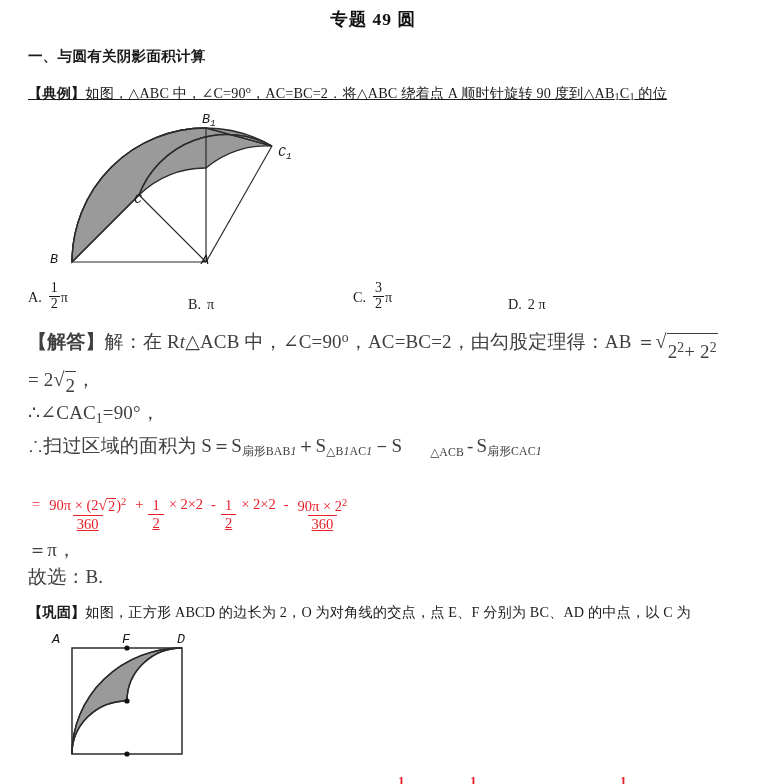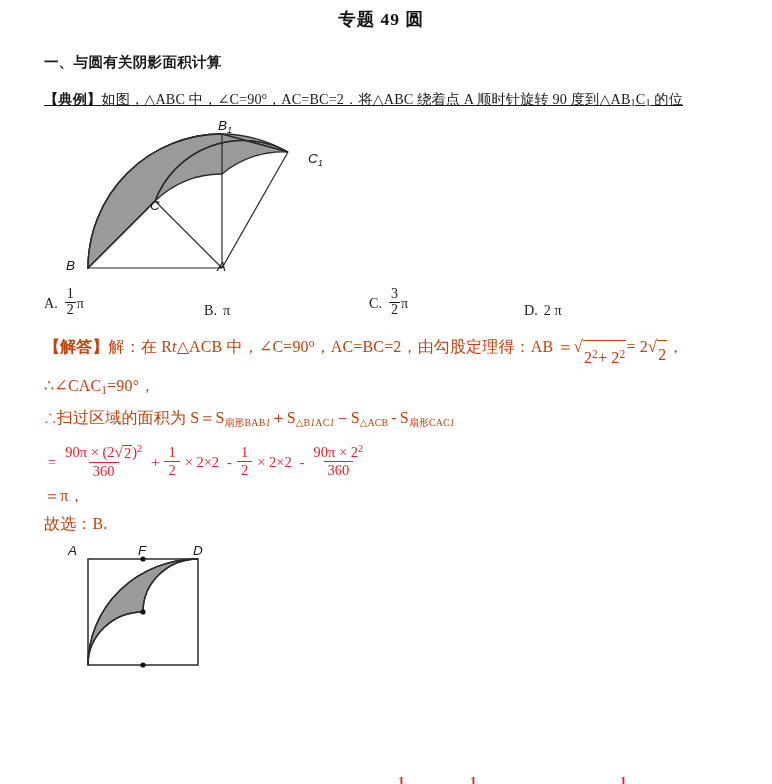--- a/index.html
+++ b/index.html
@@ -13,56 +13,56 @@
     overflow: hidden;
     font-family: "Liberation Serif", "DejaVu Serif", serif;
     color: #1a1a1a;
     position: relative;
   }
   .page {
     position: relative;
     width: 772px;
     height: 784px;
     box-sizing: border-box;
-    padding: 0 54px 0 44px;
+    padding: 0 54px 0 28px;
   }
 
   
   .doc-title {
     text-align: center;
     font-weight: bold;
     font-size: 17.5px;
     letter-spacing: 1px;
     padding-top: 6px;
     line-height: 26px;
     color: #111;
   }
 
   
   .section-heading {
     font-weight: bold;
     font-size: 14.5px;
-    margin-top: 20px;
+    margin-top: 14px;
     line-height: 20px;
     letter-spacing: 0.3px;
   }
 
   
   .para {
     font-size: 14.2px;
     line-height: 27px;
     text-align: justify;
     letter-spacing: 0.15px;
   }
   .para.first { margin-top: 10px; text-decoration: underline; }
   .tag { font-weight: bold; }
   .red-para {
-    font-size: 16px;
+    font-size: 19px;
     line-height: 27.5px;
-    color: #c2410c;
+    color: #404040;
     letter-spacing: 0.15px;
   }
 
   sub { font-size: 0.72em; vertical-align: -0.28em; }
   sup { font-size: 0.72em; vertical-align: 0.45em; }
 
   
   .options {
     display: flex;
     font-size: 14.2px;
@@ -92,43 +92,43 @@
 
   .frac.big { font-size: 14px; }
 
   
   .fig1-wrap { position: relative; height: 160px; margin-top: 4px; }
   .fig2-wrap { position: relative; height: 128px; margin-top: 4px; }
 
   .vlabel {
     position: absolute;
     font-style: italic;
-    font-family: Liberation Sans, sans-serif;
+    font-family: Liberation Mono, monospace;
     font-size: 13.5px;
     color: #1a1a1a;
     white-space: nowrap;
     text-align: center;
   }
   .vlabel sub { font-size: 0.7em; vertical-align: -0.3em; font-style: italic; }
 
   
   .mathline {
     color: #e8202a;
     font-size: 14.5px;
     display: flex;
     align-items: center;
     flex-wrap: nowrap;
     line-height: 20px;
     margin-top: 8px;
     margin-bottom: 2px;
     white-space: nowrap;
   }
   .mathline .frac { font-size: 14.5px; }
-  .mathline .frac .num { padding: 0 4px 1px 4px; }
-  .mathline .frac .den { padding: 1px 4px 0 4px; }
+  .mathline .frac .num { padding: 0 4px 1px 4px; margin-top: 24px; }
+  .mathline .frac .den { padding: 1px 4px 0 4px; text-decoration: underline; }
   .op { padding: 0 4px; }
   .sqrt {
     display: inline-flex;
     align-items: flex-start;
   }
   .radical { font-size: 1.05em; line-height: 1; }
   .radicand {
     border-top: 1.1px solid currentColor;
     padding: 0 1px;
     margin-top: 1px;
@@ -189,21 +189,21 @@
 
       <line x1="160" y1="148" x2="160" y2="14" stroke="#2b2b2b" stroke-width="1.2"></line>
       <line x1="160" y1="14" x2="226" y2="32" stroke="#2b2b2b" stroke-width="1.2"></line>
       <line x1="226" y1="32" x2="160" y2="148" stroke="#2b2b2b" stroke-width="1.2"></line>
     </svg>
 
     <span class="vlabel" style="left:22px;  top:138px;">B</span>
     <span class="vlabel" style="left:173px; top:139px;">A</span>
     <span class="vlabel" style="left:106px; top:78px;">C</span>
     <span class="vlabel" style="left:174px; top:-2px;"><span>B</span><sub>1</sub></span>
-    <span class="vlabel" style="left:264px; top:31px;"><span>C</span><sub>1</sub></span>
+    <span class="vlabel" style="left:250px; top:31px;"><span>C</span><sub>1</sub></span>
   </div>
 
   <div class="options">
     <div class="opt" style="width:160px;">
       <span class="opt-label">A.</span>
       <span class="frac big">
         <span class="num">1</span>
         <span class="den">2</span>
       </span>
       <span>π</span>
@@ -235,21 +235,21 @@
         <span class="radicand">2</span>
       </span><span>，</span>
   </div>
 
 
   <div class="red-para">
     <span>∴∠CAC</span><sub>1</sub><span>=90°，</span>
   </div>
 
   <div class="red-para">
-    <span>∴扫过区域的面积为 S＝S</span><sub style="font-size:0.62em;"><span>扇形BAB</span><i>1</i></sub><span>＋S</span><sub style="font-size:0.62em;"><span>△B</span><i>1</i><span>AC</span><i>1</i></sub><span>－S</span><sub style="font-size:0.62em;">△ACB</sub><span style="padding:0 3px;">-</span><span>S</span><sub style="font-size:0.62em;"><span>扇形CAC</span><i>1</i></sub>
+    <span>∴扫过区域的面积为 S＝S</span><sub style="font-size:0.62em;"><span>扇形BAB</span><i>1</i></sub><span>＋S</span><sub style="font-size:0.62em;"><span>△B</span><i>1</i><span>AC</span><i>1</i></sub><span>－S</span><sub style="font-size:0.62em;margin-left:28px;">△ACB</sub><span style="padding:0 3px;">-</span><span>S</span><sub style="font-size:0.62em;"><span>扇形CAC</span><i>1</i></sub>
   </div>
 
   <div class="mathline">
     <span class="op">=</span>
     <span class="frac">
       <span class="num"><span>90π × (2</span><span class="sqrt">
             <span class="radical">√</span>
             <span class="radicand">2</span>
           </span><span>)</span><sup>2</sup></span>
       <span class="den">360</span>
@@ -269,20 +269,23 @@
     <span class="op">-</span>
     <span class="frac">
       <span class="num"><span>90π × 2</span><sup>2</sup></span>
       <span class="den">360</span>
     </span>
   </div>
 
   <div class="red-para">＝π，</div>
   <div class="red-para">故选：B.</div>
 
+  <div class="para" style="margin-top:8px;">
+    <span class="tag">【巩固】</span><span>如图，正方形 ABCD 的边长为 2，O 为对角线的交点，点 E、F 分别为 BC、AD 的中点，以 C 为</span>
+  </div>
 
   <div class="fig2-wrap">
     <svg width="180" height="128" viewBox="0 0 180 128" style="position:absolute;left:22px;top:6px;">
 
       <rect x="22" y="12" width="110" height="106" fill="#ffffff" stroke="#2b2b2b" stroke-width="1.5"></rect>
 
       <path d="M 22 118
                A 110 106 0 0 1 132 12
                L 132 12
                A 55 53 0 0 0 77 65

